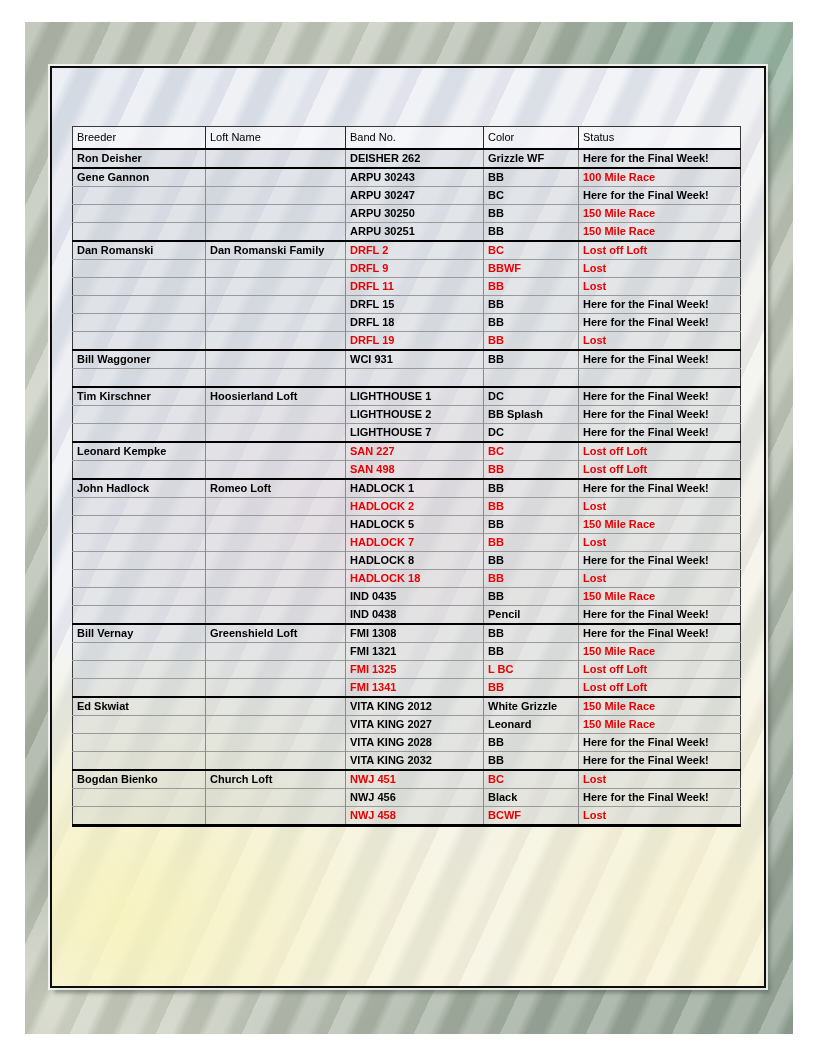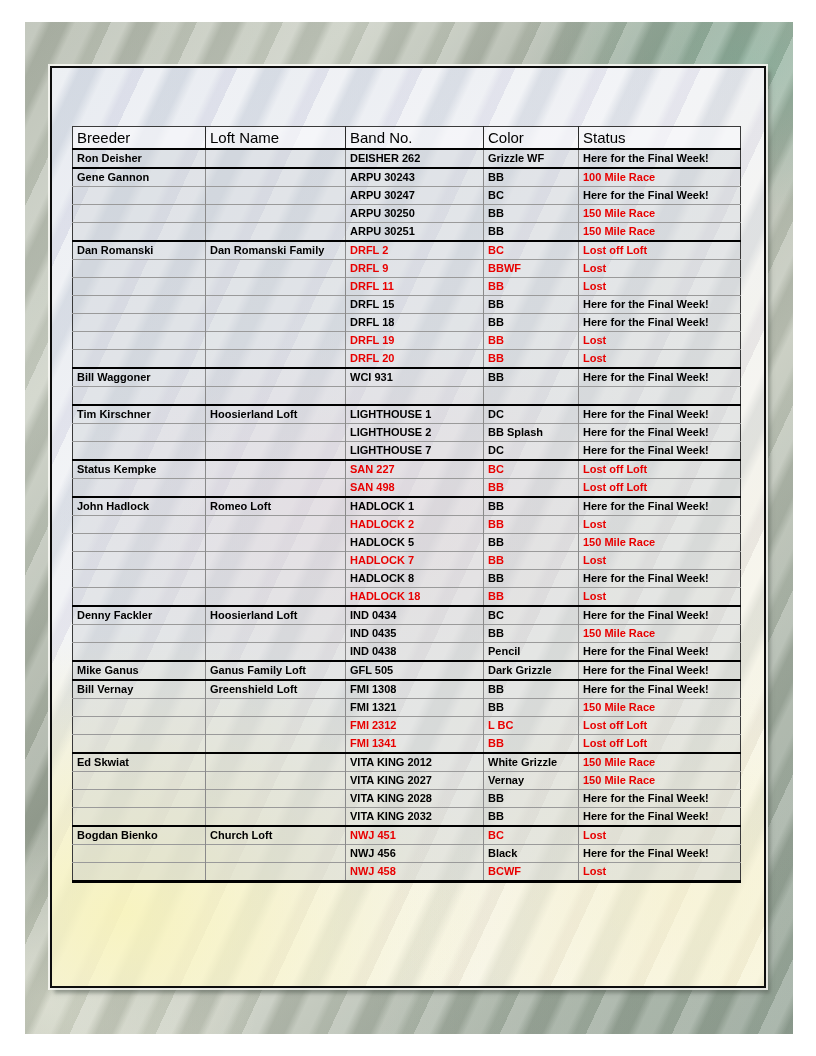--- a/index.html
+++ b/index.html
@@ -68,21 +68,21 @@
     border-top: 1px solid #3a3a3a;
     border-bottom: 3px solid #000;
   }
   table.roster col.c-breeder { width: 133px; }
   table.roster col.c-loft    { width: 140px; }
   table.roster col.c-band    { width: 138px; }
   table.roster col.c-color   { width: 95px;  }
   table.roster col.c-status  { width: 162px; }
 
   table.roster th {
-    font-size: 15px;
+    font-size: 11px;
     font-weight: 400;
     text-align: left;
     color: #000;
     height: 20px;
     padding: 0 3px 1px 4px;
     border-left: 1px solid #2a2a2a;
     border-bottom: 2px solid #000;
     background: rgba(248,248,250,0.66);
     white-space: nowrap;
     overflow: hidden;
@@ -204,27 +204,20 @@
           <td class="color">BB</td>
           <td class="status">Here for the Final Week!</td>
         </tr>
         <tr class="lost">
           <td class="breeder"></td>
           <td class="loft"></td>
           <td class="band">DRFL 19</td>
           <td class="color">BB</td>
           <td class="status">Lost</td>
         </tr>
-        <tr class="lost">
-          <td class="breeder"></td>
-          <td class="loft"></td>
-          <td class="band">DRFL 20</td>
-          <td class="color">BB</td>
-          <td class="status">Lost</td>
-        </tr>
         <tr class="gs">
           <td class="breeder">Bill Waggoner</td>
           <td class="loft"></td>
           <td class="band">WCI 931</td>
           <td class="color">BB</td>
           <td class="status">Here for the Final Week!</td>
         </tr>
         <tr>
           <td class="breeder"></td>
           <td class="loft"></td>
@@ -247,21 +240,21 @@
           <td class="status">Here for the Final Week!</td>
         </tr>
         <tr>
           <td class="breeder"></td>
           <td class="loft"></td>
           <td class="band">LIGHTHOUSE 7</td>
           <td class="color">DC</td>
           <td class="status">Here for the Final Week!</td>
         </tr>
         <tr class="gs lost">
-          <td class="breeder">Status Kempke</td>
+          <td class="breeder">Leonard Kempke</td>
           <td class="loft"></td>
           <td class="band">SAN 227</td>
           <td class="color">BC</td>
           <td class="status">Lost off Loft</td>
         </tr>
         <tr class="lost">
           <td class="breeder"></td>
           <td class="loft"></td>
           <td class="band">SAN 498</td>
           <td class="color">BB</td>
@@ -302,66 +295,52 @@
           <td class="color">BB</td>
           <td class="status">Here for the Final Week!</td>
         </tr>
         <tr class="lost">
           <td class="breeder"></td>
           <td class="loft"></td>
           <td class="band">HADLOCK 18</td>
           <td class="color">BB</td>
           <td class="status">Lost</td>
         </tr>
-        <tr class="gs">
-          <td class="breeder">Denny Fackler</td>
-          <td class="loft">Hoosierland Loft</td>
-          <td class="band">IND 0434</td>
-          <td class="color">BC</td>
-          <td class="status">Here for the Final Week!</td>
-        </tr>
         <tr class="race">
           <td class="breeder"></td>
           <td class="loft"></td>
           <td class="band">IND 0435</td>
           <td class="color">BB</td>
           <td class="status">150 Mile Race</td>
         </tr>
         <tr>
           <td class="breeder"></td>
           <td class="loft"></td>
           <td class="band">IND 0438</td>
           <td class="color">Pencil</td>
-          <td class="status">Here for the Final Week!</td>
-        </tr>
-        <tr class="gs">
-          <td class="breeder">Mike Ganus</td>
-          <td class="loft">Ganus Family Loft</td>
-          <td class="band">GFL 505</td>
-          <td class="color">Dark Grizzle</td>
           <td class="status">Here for the Final Week!</td>
         </tr>
         <tr class="gs">
           <td class="breeder">Bill Vernay</td>
           <td class="loft">Greenshield Loft</td>
           <td class="band">FMI 1308</td>
           <td class="color">BB</td>
           <td class="status">Here for the Final Week!</td>
         </tr>
         <tr class="race">
           <td class="breeder"></td>
           <td class="loft"></td>
           <td class="band">FMI 1321</td>
           <td class="color">BB</td>
           <td class="status">150 Mile Race</td>
         </tr>
         <tr class="lost">
           <td class="breeder"></td>
           <td class="loft"></td>
-          <td class="band">FMI 2312</td>
+          <td class="band">FMI 1325</td>
           <td class="color">L BC</td>
           <td class="status">Lost off Loft</td>
         </tr>
         <tr class="lost">
           <td class="breeder"></td>
           <td class="loft"></td>
           <td class="band">FMI 1341</td>
           <td class="color">BB</td>
           <td class="status">Lost off Loft</td>
         </tr>
@@ -369,21 +348,21 @@
           <td class="breeder">Ed Skwiat</td>
           <td class="loft"></td>
           <td class="band">VITA KING 2012</td>
           <td class="color">White Grizzle</td>
           <td class="status">150 Mile Race</td>
         </tr>
         <tr class="race">
           <td class="breeder"></td>
           <td class="loft"></td>
           <td class="band">VITA KING 2027</td>
-          <td class="color">Vernay</td>
+          <td class="color">Leonard</td>
           <td class="status">150 Mile Race</td>
         </tr>
         <tr>
           <td class="breeder"></td>
           <td class="loft"></td>
           <td class="band">VITA KING 2028</td>
           <td class="color">BB</td>
           <td class="status">Here for the Final Week!</td>
         </tr>
         <tr>

